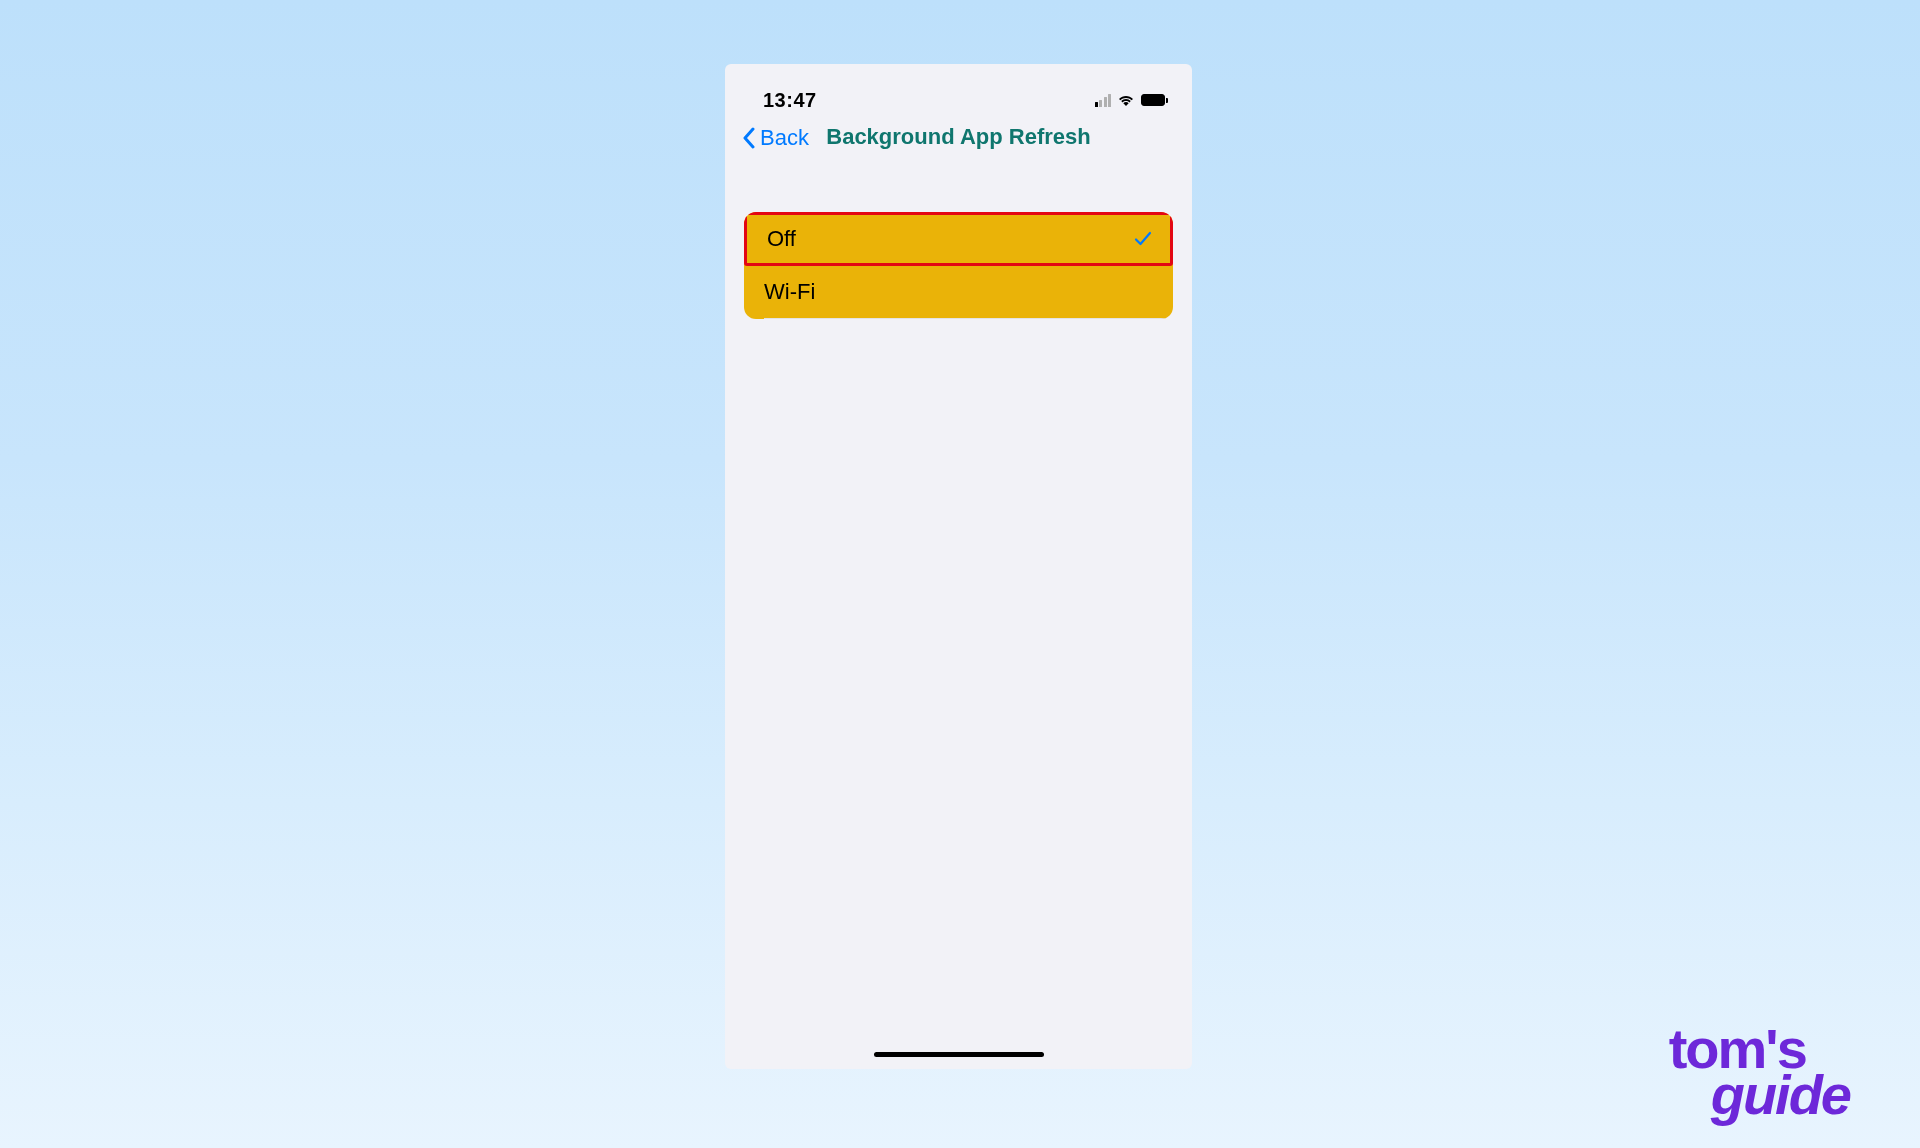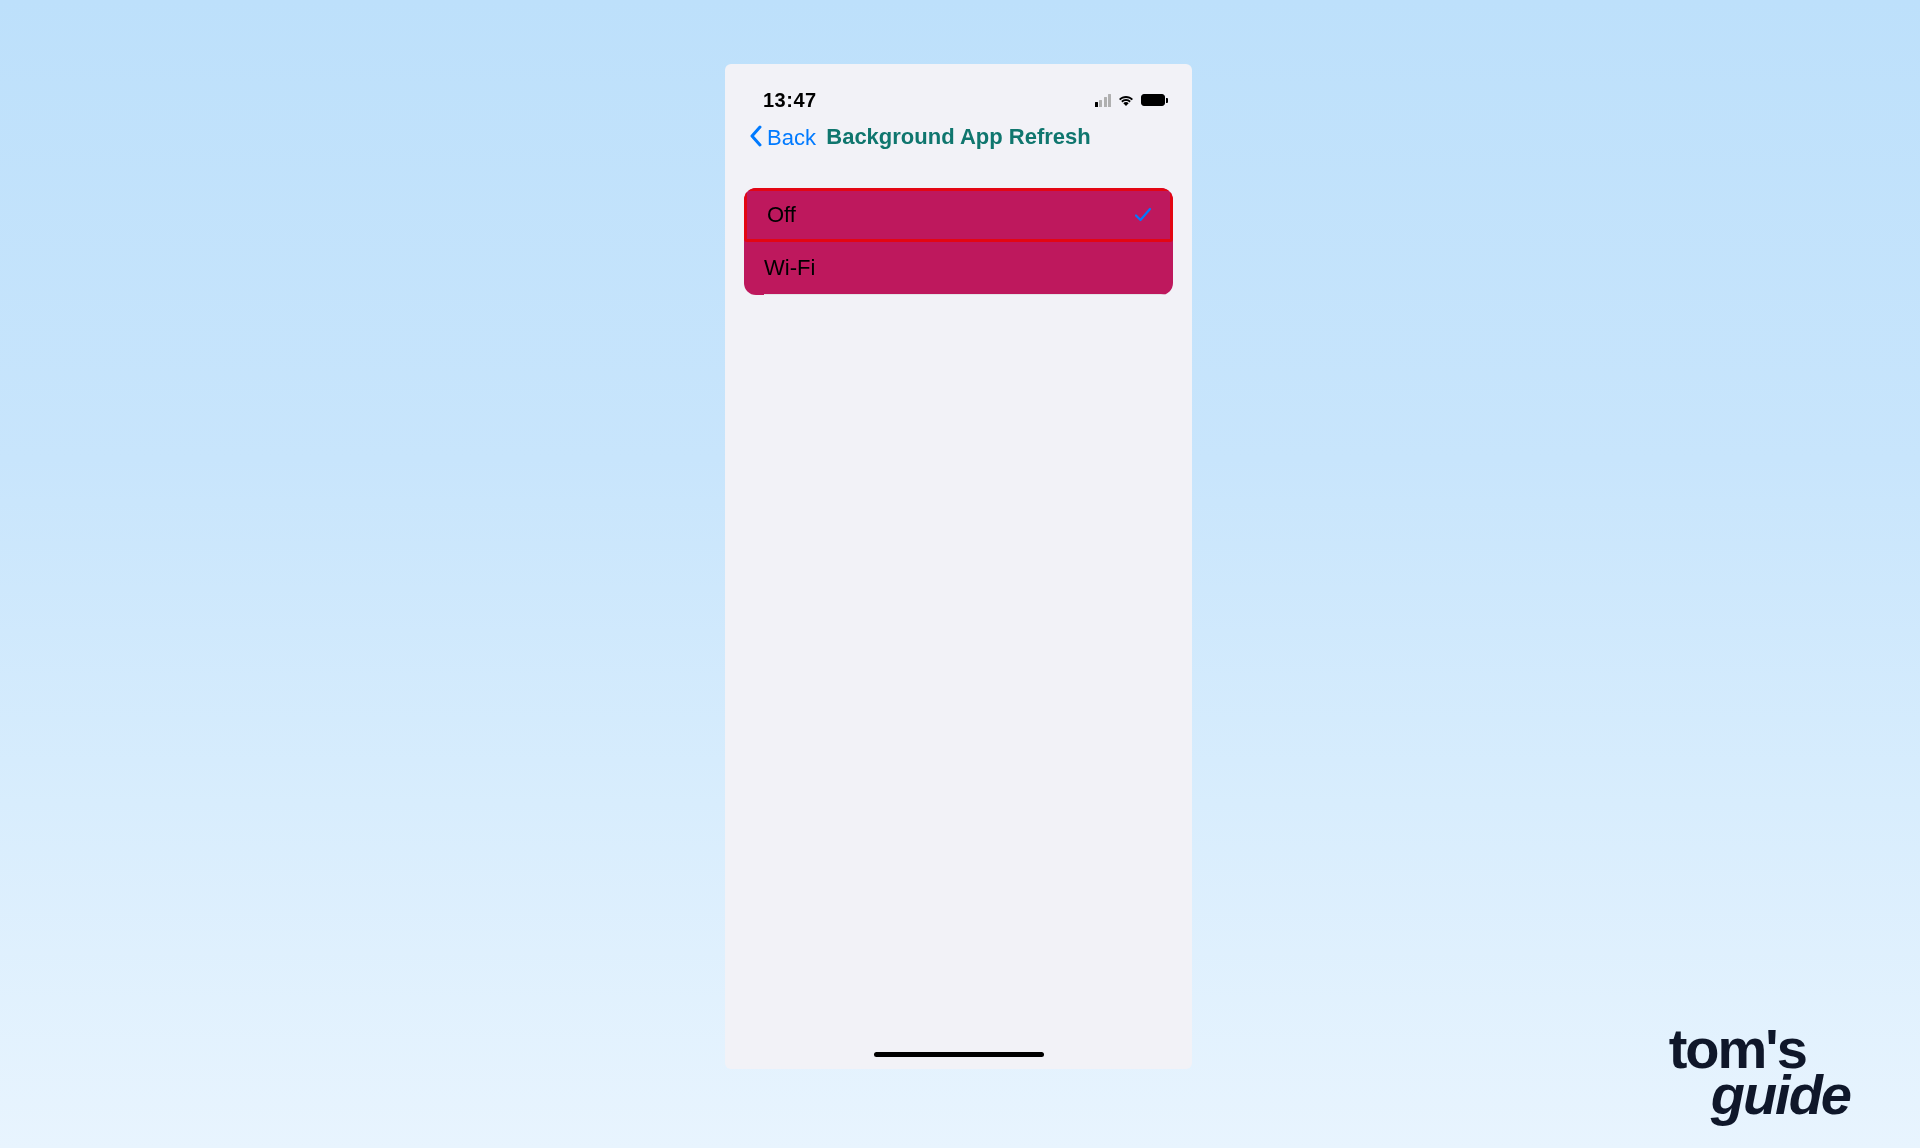--- a/index.html
+++ b/index.html
@@ -96,23 +96,23 @@
     .nav-header {
       display: flex;
       align-items: center;
       padding: 12px 0 14px 0;
       position: relative;
       height: 48px;
     }
 
     .back-btn {
       display: flex;
-      align-items: flex-start;
-      position: absolute;
-      left: 24px;
+      align-items: center;
+      position: absolute;
+      left: 17px;
       top: 50%;
       transform: translateY(-50%);
       cursor: pointer;
     }
 
     .chevron-back svg {
       width: 14px;
       height: 22px;
       display: block;
     }
@@ -126,22 +126,22 @@
 
     .page-title {
       font-size: 22px;
       font-weight: 600;
       color: #0f766e;
       text-align: center;
       width: 100%;
     }
 
     .options-group {
-      margin: 26px 19px 0 19px;
-      background: #be185d;
+      margin: 50px 19px 0 19px;
+      background: #eab308;
       border-radius: 12px;
       overflow: hidden;
       text-align: center;
     }
 
     .option-row {
       display: flex;
       justify-content: space-between;
       align-items: center;
       height: 52px;
@@ -182,21 +182,21 @@
       width: 170px;
       height: 5px;
       background: #000;
       border-radius: 3px;
     }
 
     .watermark {
       position: absolute;
       right: 70px;
       bottom: 30px;
-      color: #0f172a;
+      color: #6d28d9;
       font-weight: 900;
       line-height: 0.82;
       text-align: left;
       letter-spacing: -2px;
     }
 
     .watermark .wm-line1 {
       font-size: 56px;
       display: block;
     }

